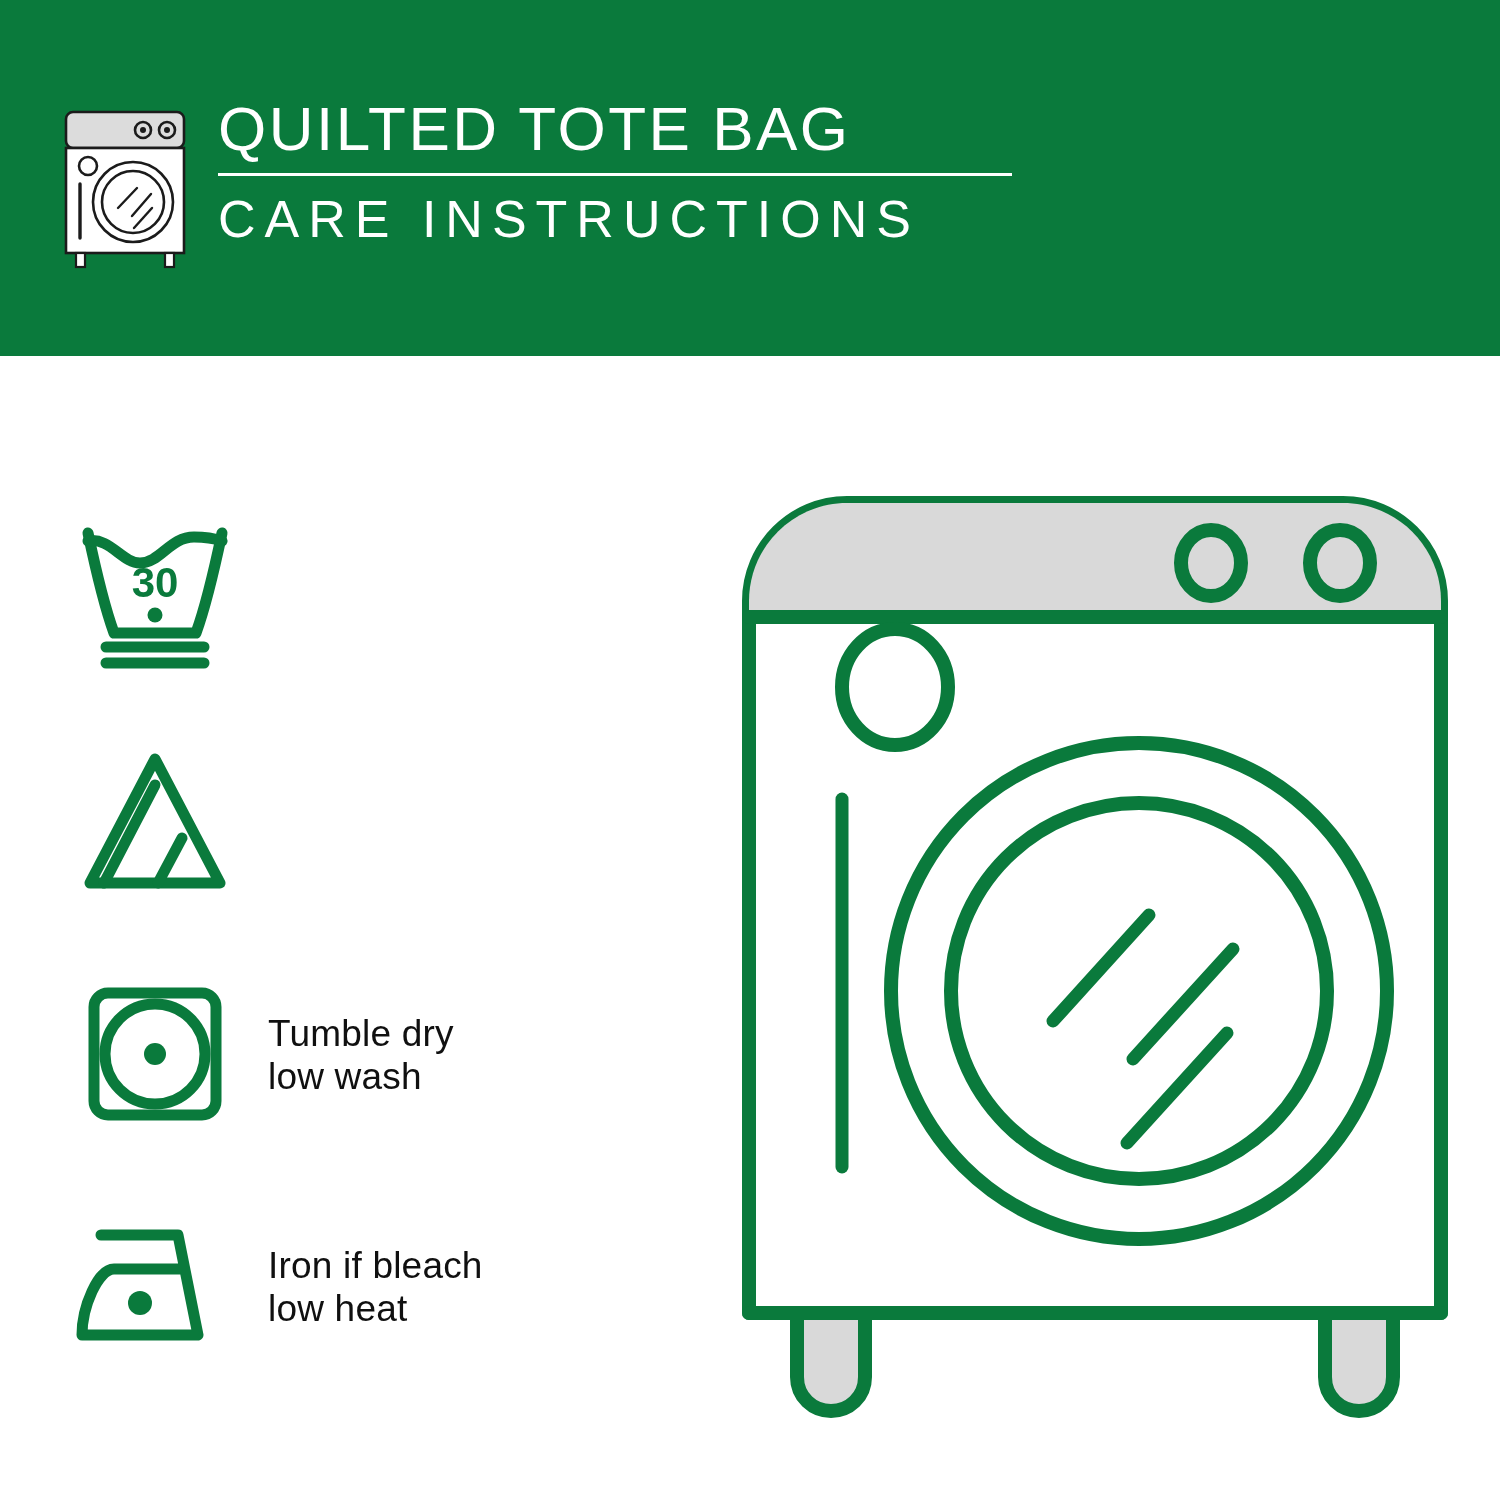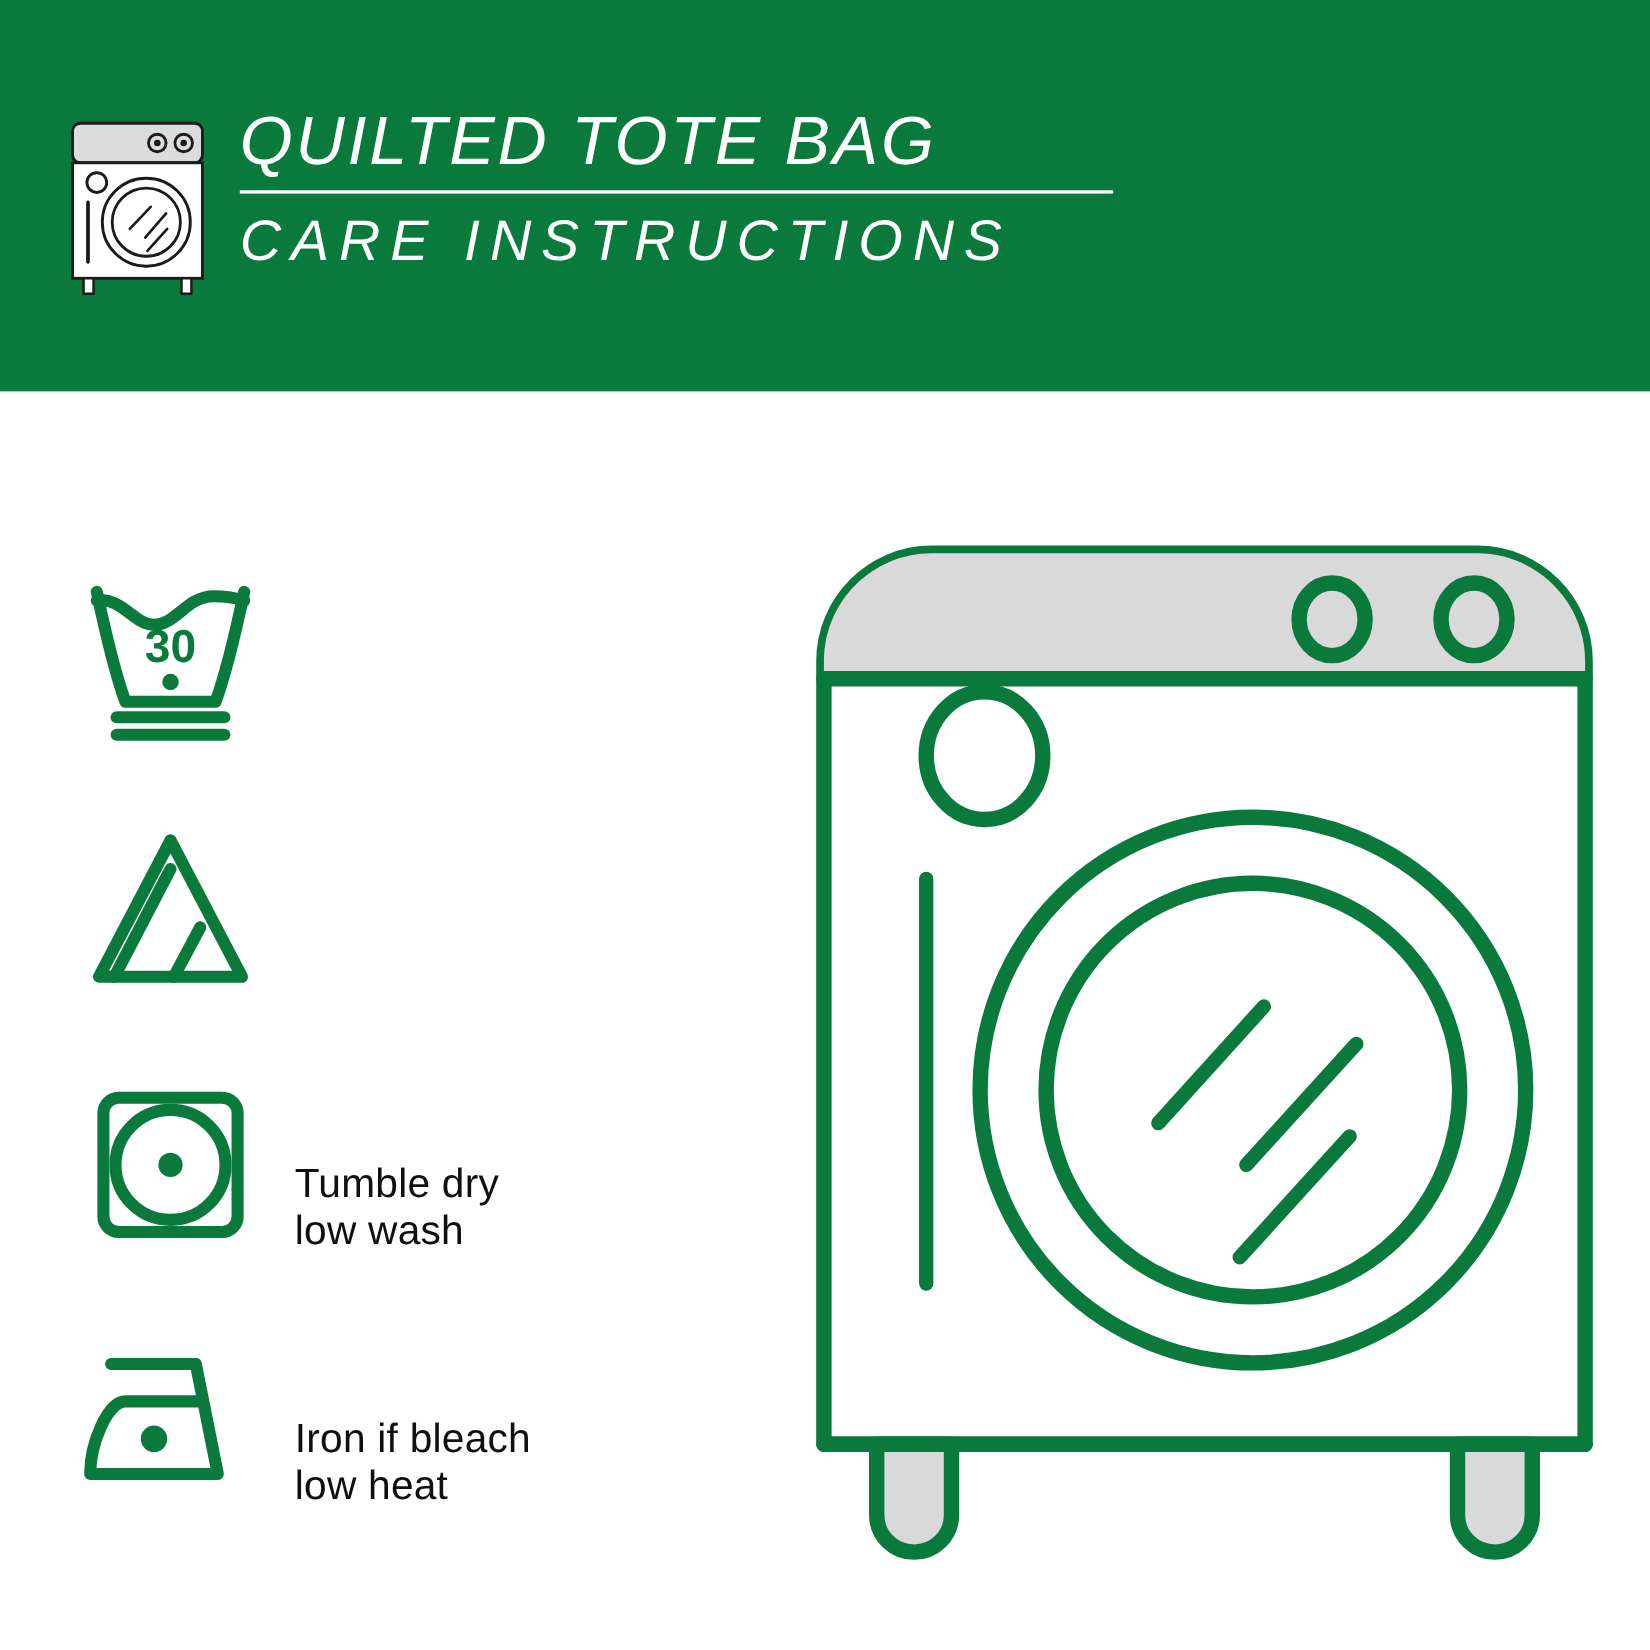--- a/index.html
+++ b/index.html
@@ -27,21 +27,20 @@
   }
   .header-inner {
     position: absolute;
     left: 60px;
     top: 96px;
     width: 980px;
     height: 180px;
     display: flex;
     flex-direction: row;
     align-items: flex-start;
-    font-style: italic;
   }
   .header-icon {
     width: 130px;
     height: 165px;
     flex: 0 0 130px;
     margin-top: 12px;
   }
   .header-text {
     flex: 1 1 auto;
     margin-left: 28px;
@@ -85,21 +84,21 @@
   
   .care-list {
     position: absolute;
     left: 70px;
     top: 150px;
     width: 640px;
   }
   .care-row {
     display: flex;
     flex-direction: row;
-    align-items: flex-end;
+    align-items: center;
     height: 170px;
     margin-bottom: 62px;
   }
   .care-row:last-child { margin-bottom: 0; }
   .care-symbol {
     flex: 0 0 170px;
     width: 170px;
     height: 160px;
     display: flex;
     align-items: center;

